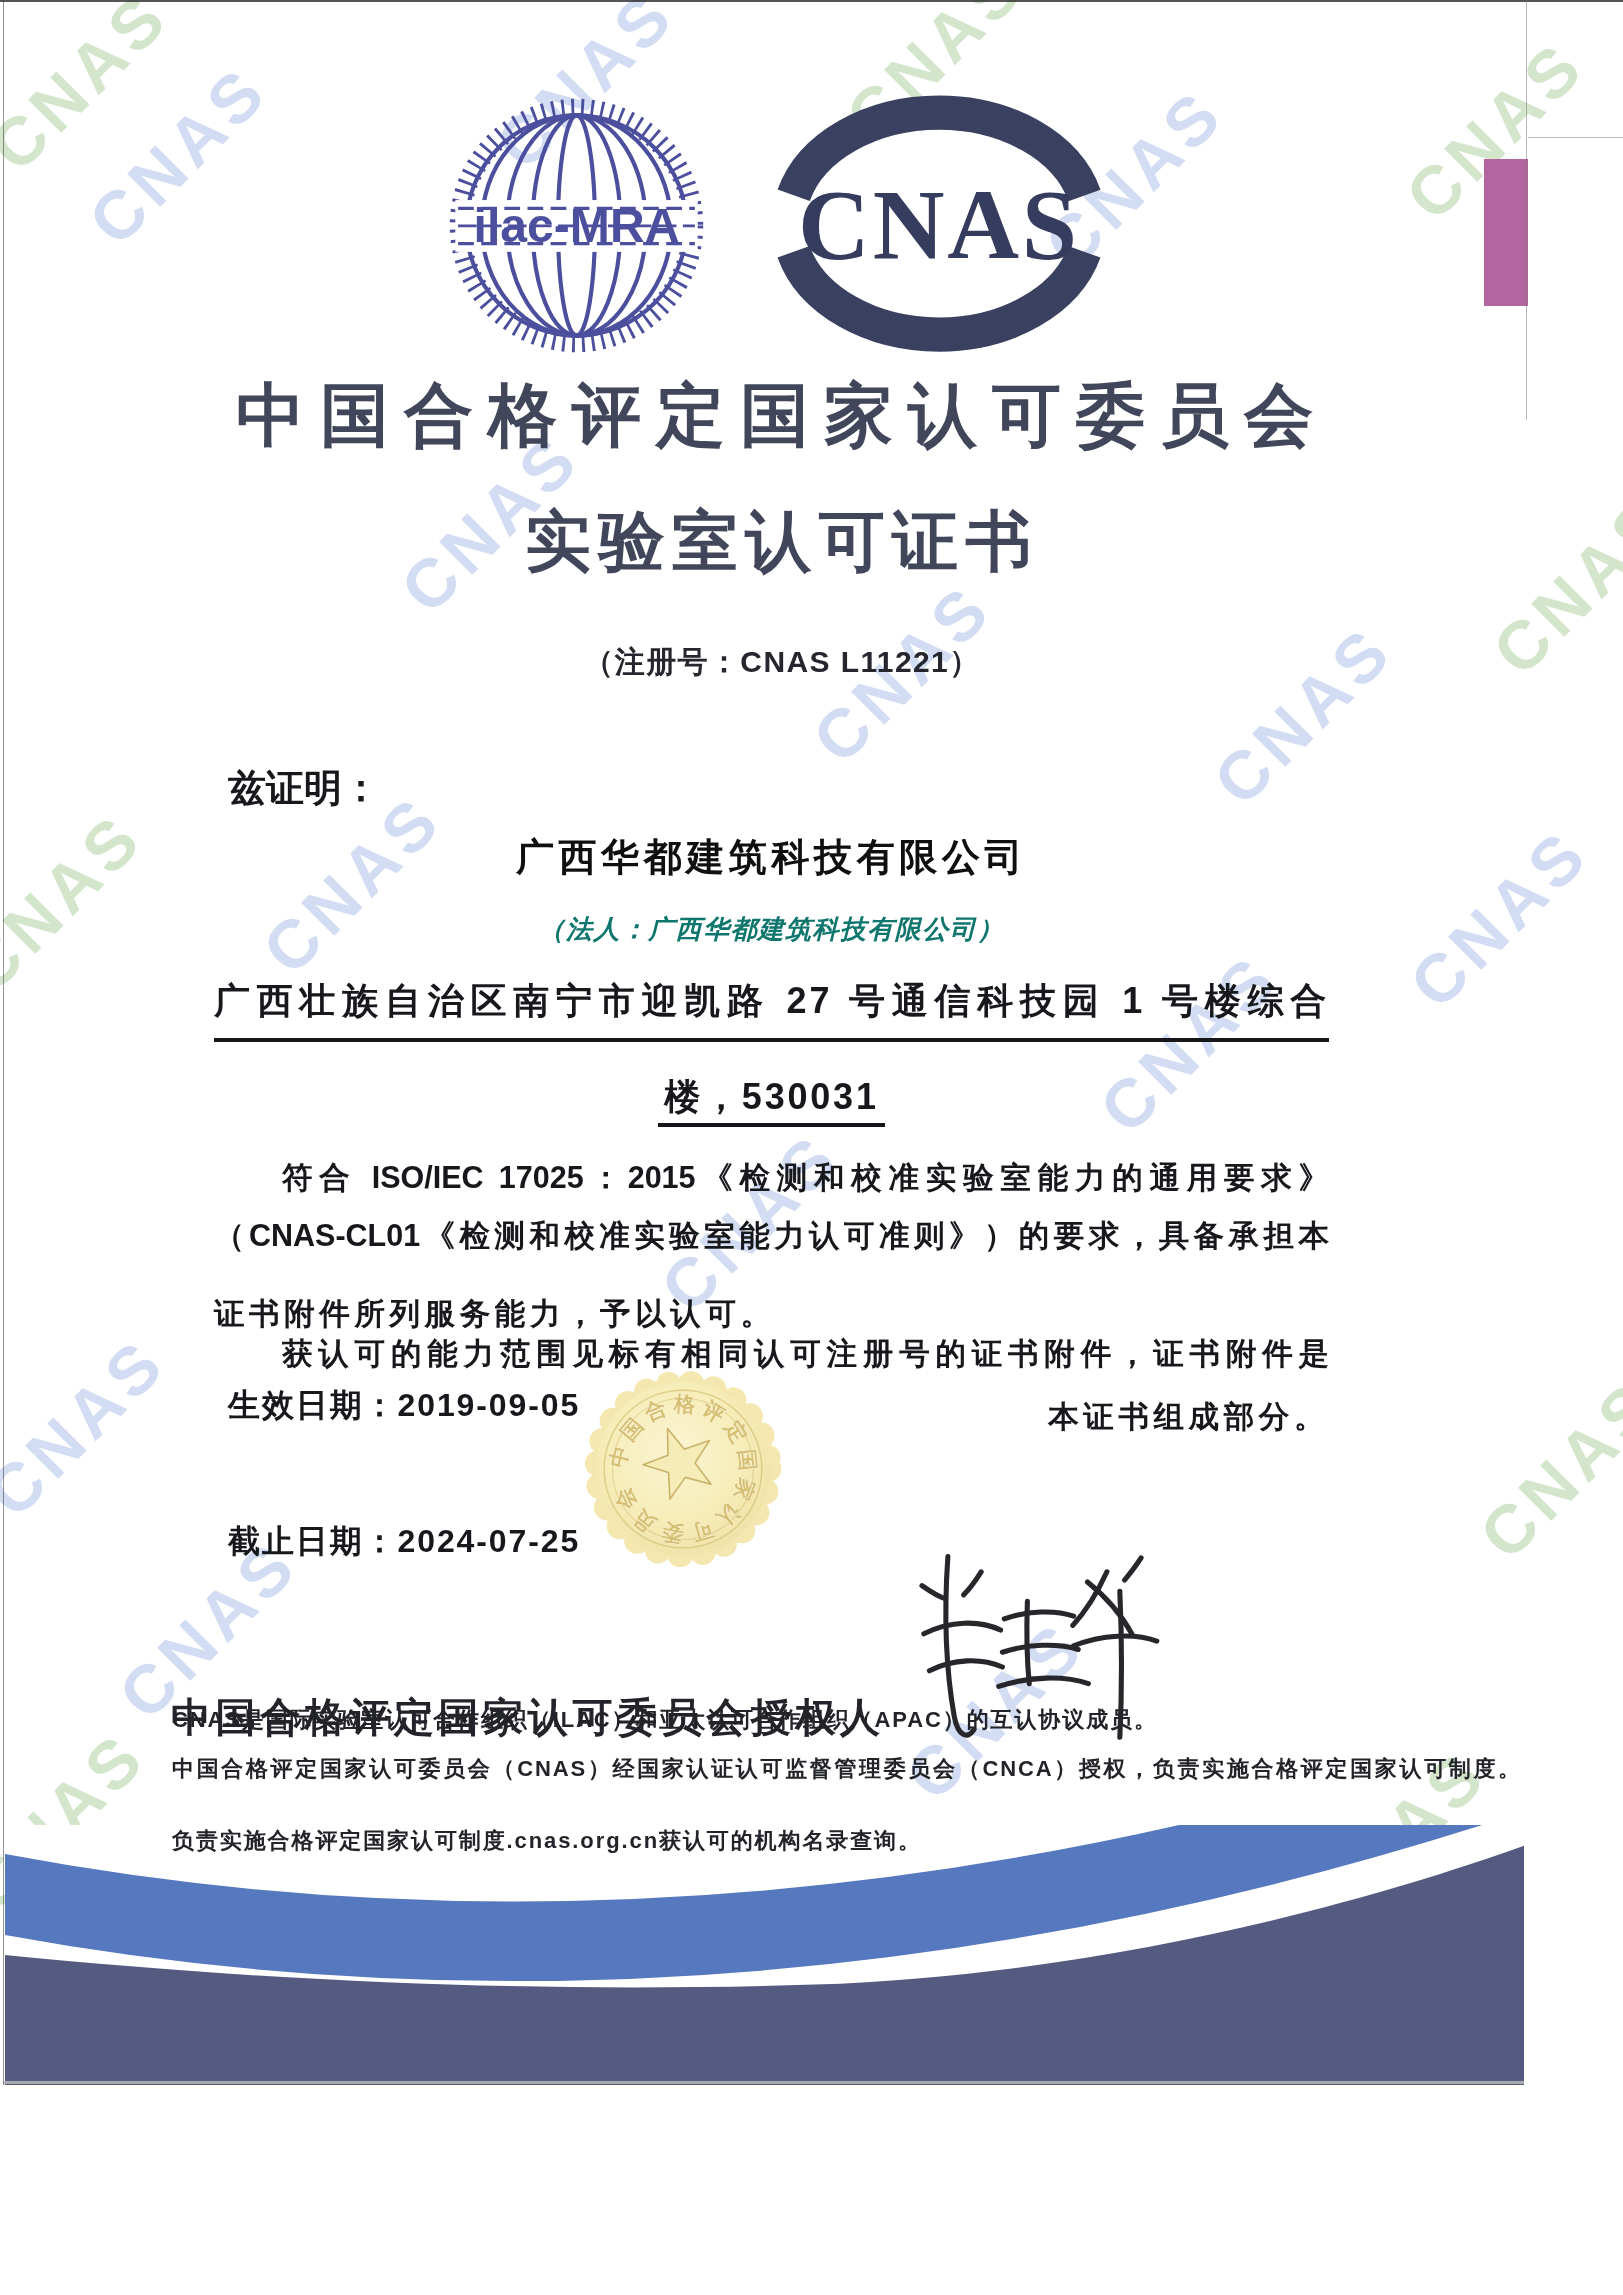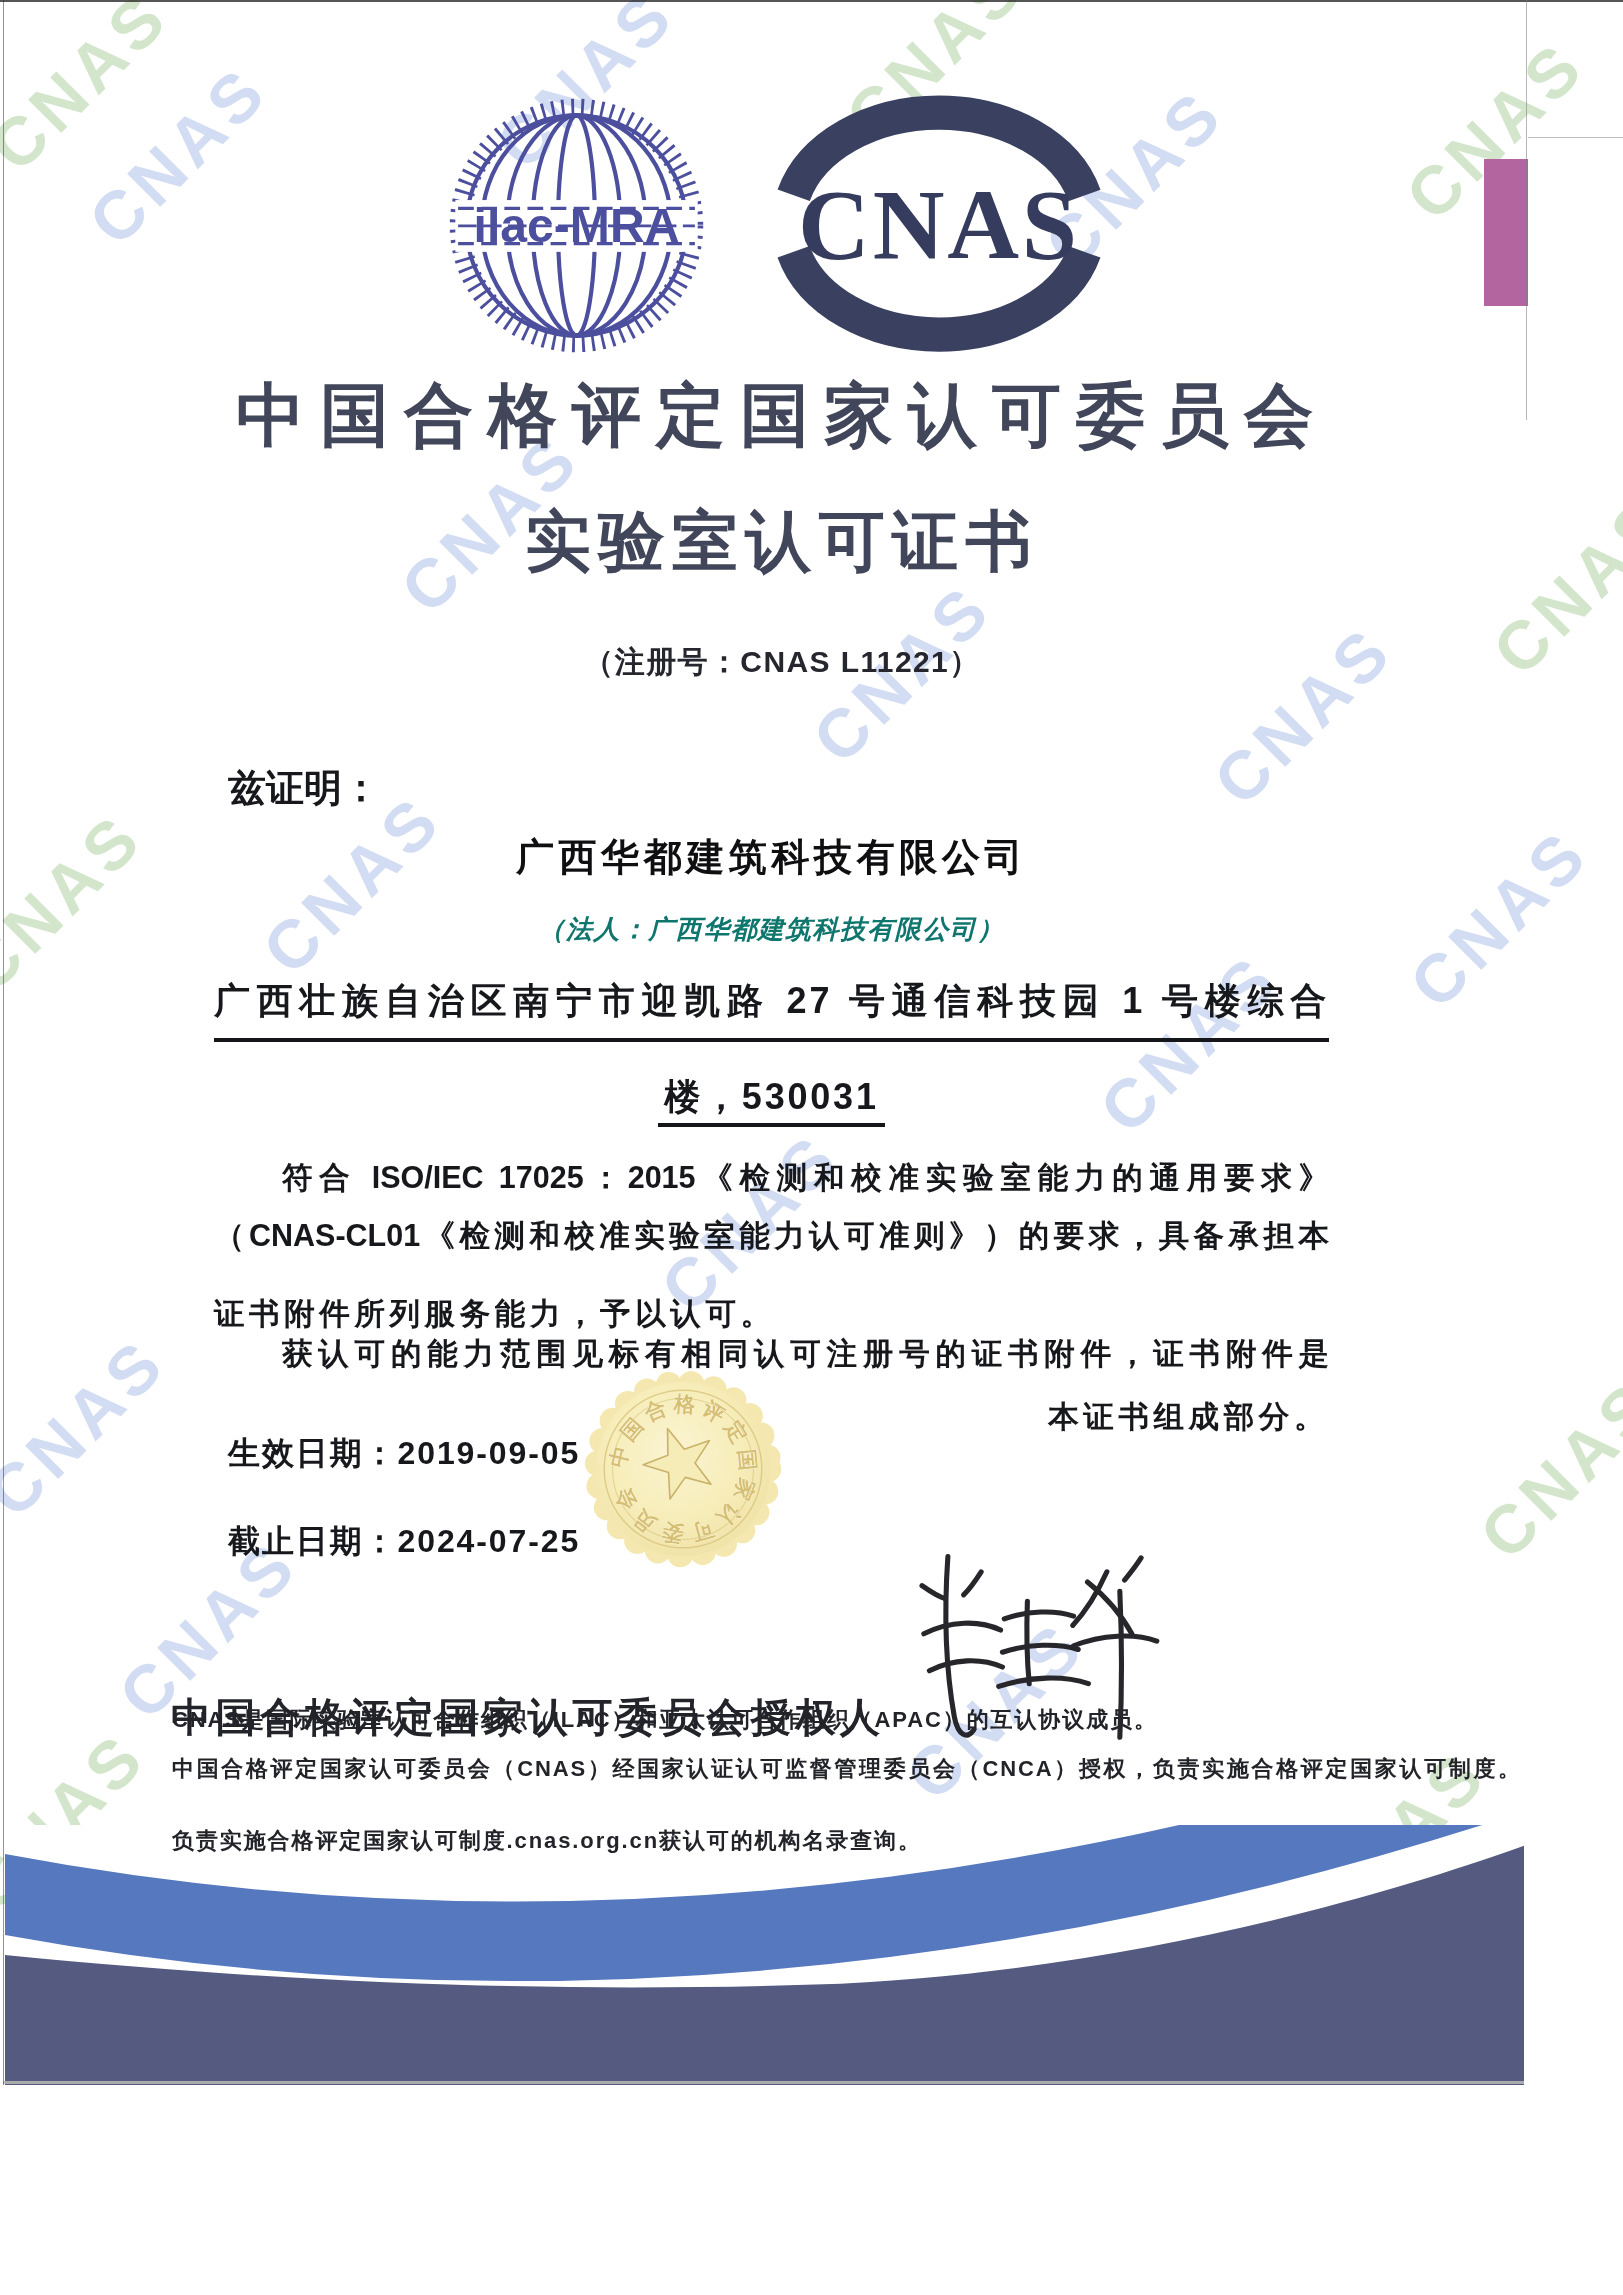--- a/index.html
+++ b/index.html
@@ -37,21 +37,21 @@
   .legal{top:915px;text-align:center;font-size:26px;font-style:italic;letter-spacing:1.4px;color:#0f766e;}
   .addr1{top:980px;font-size:36px;letter-spacing:2.8px;border-bottom:4.2px solid #15161a;padding-bottom:17px;}
   .addr2{top:1076px;text-align:center;font-size:36px;}
   .addr2 span{display:inline-block;border-bottom:4.2px solid #15161a;padding:0 6.5px 5.6px 6.5px;letter-spacing:2.8px;}
   .p1l1{top:1160px;font-size:30.5px;padding-left:68px;box-sizing:border-box;}
   .p1l2{top:1218px;font-size:30.5px;}
   .p1l3{top:1276px;font-size:30.5px;letter-spacing:4.6px;margin-top:20px;}
   .p2l1{top:1336px;font-size:30.5px;padding-left:68px;box-sizing:border-box;}
   .p2l2{top:1399px;font-size:30.5px;letter-spacing:4.6px;text-align:right;}
   .dateline{left:228px;font-size:32px;font-weight:bold;color:#17181c;letter-spacing:1.9px;z-index:3;}
-  .eff{top:1432px;}
+  .eff{top:1384px;}
   .exp{top:1520px;}
   .auth{left:171px;top:1690px;font-size:40px;font-weight:bold;letter-spacing:4.6px;color:#232429;z-index:5;}
   
   .foot{left:172px;width:1350px;font-size:22px;font-weight:bold;color:#232429;letter-spacing:1.9px;line-height:1.2;z-index:5;}
   .f1{top:1756px;text-align:justify;text-align-last:justify;text-justify:inter-character;}
   .f2{top:1707px;}
   .f3{top:1828px;}
   
   .ilac-logo{left:447px;top:96px;width:259px;height:259px;z-index:3;}
   .cnas-logo{left:763px;top:95px;width:352px;height:259px;z-index:3;}

